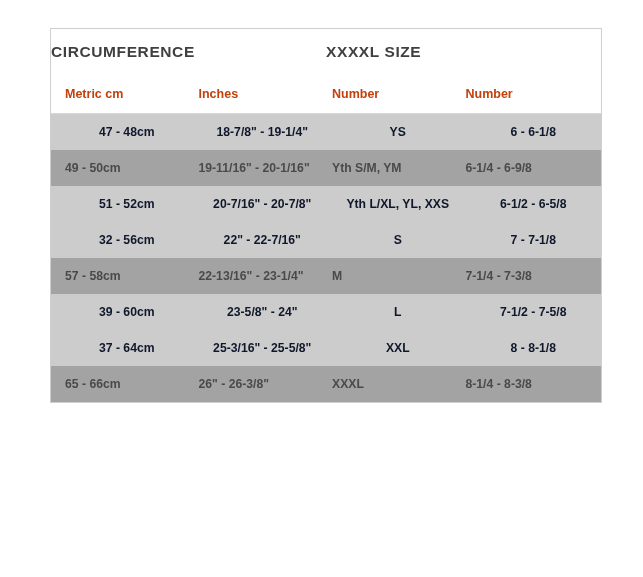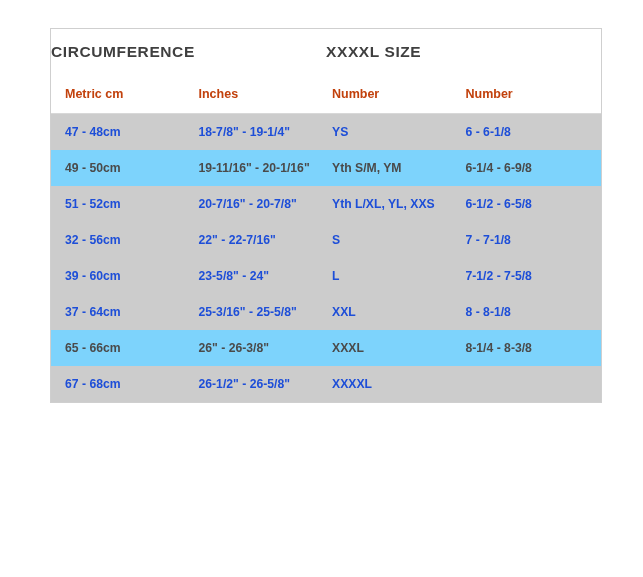--- a/index.html
+++ b/index.html
@@ -68,24 +68,25 @@
 
   tbody tr td {
     height: 36px;
     vertical-align: middle;
     font-size: 12.2px;
     font-weight: bold;
     color: #4a4a4a;
   }
   tbody tr.shaded td {
     background: #cccccc;
-    color: #1d4ed8;
+    color: #0f172a;
+    text-align: center;
   }
   tbody tr.plain td {
-    background: #7dd3fc;
+    background: #a3a3a3;
     color: #4a4a4a;
   }
 </style>
 </head>
 <body>
 
 <div class="page">
   <div class="chart">
     <table class="size-table">
       <thead>
@@ -118,40 +119,40 @@
           <td class="col2">20-7/16" - 20-7/8"</td>
           <td class="col3">Yth L/XL, YL, XXS</td>
           <td class="col4">6-1/2 - 6-5/8</td>
         </tr>
         <tr class="shaded">
           <td class="col1">32 - 56cm</td>
           <td class="col2">22" - 22-7/16"</td>
           <td class="col3">S</td>
           <td class="col4">7 - 7-1/8</td>
         </tr>
+        <tr class="plain">
+          <td class="col1">57 - 58cm</td>
+          <td class="col2">22-13/16" - 23-1/4"</td>
+          <td class="col3">M</td>
+          <td class="col4">7-1/4 - 7-3/8</td>
+        </tr>
         <tr class="shaded">
           <td class="col1">39 - 60cm</td>
           <td class="col2">23-5/8" - 24"</td>
           <td class="col3">L</td>
           <td class="col4">7-1/2 - 7-5/8</td>
         </tr>
         <tr class="shaded">
           <td class="col1">37 - 64cm</td>
           <td class="col2">25-3/16" - 25-5/8"</td>
           <td class="col3">XXL</td>
           <td class="col4">8 - 8-1/8</td>
         </tr>
         <tr class="plain">
           <td class="col1">65 - 66cm</td>
           <td class="col2">26" - 26-3/8"</td>
           <td class="col3">XXXL</td>
           <td class="col4">8-1/4 - 8-3/8</td>
         </tr>
-        <tr class="shaded">
-          <td class="col1">67 - 68cm</td>
-          <td class="col2">26-1/2" - 26-5/8"</td>
-          <td class="col3">XXXXL</td>
-          <td class="col4"></td>
-        </tr>
       </tbody>
     </table>
   </div>
 </div>
 
 </body></html>

